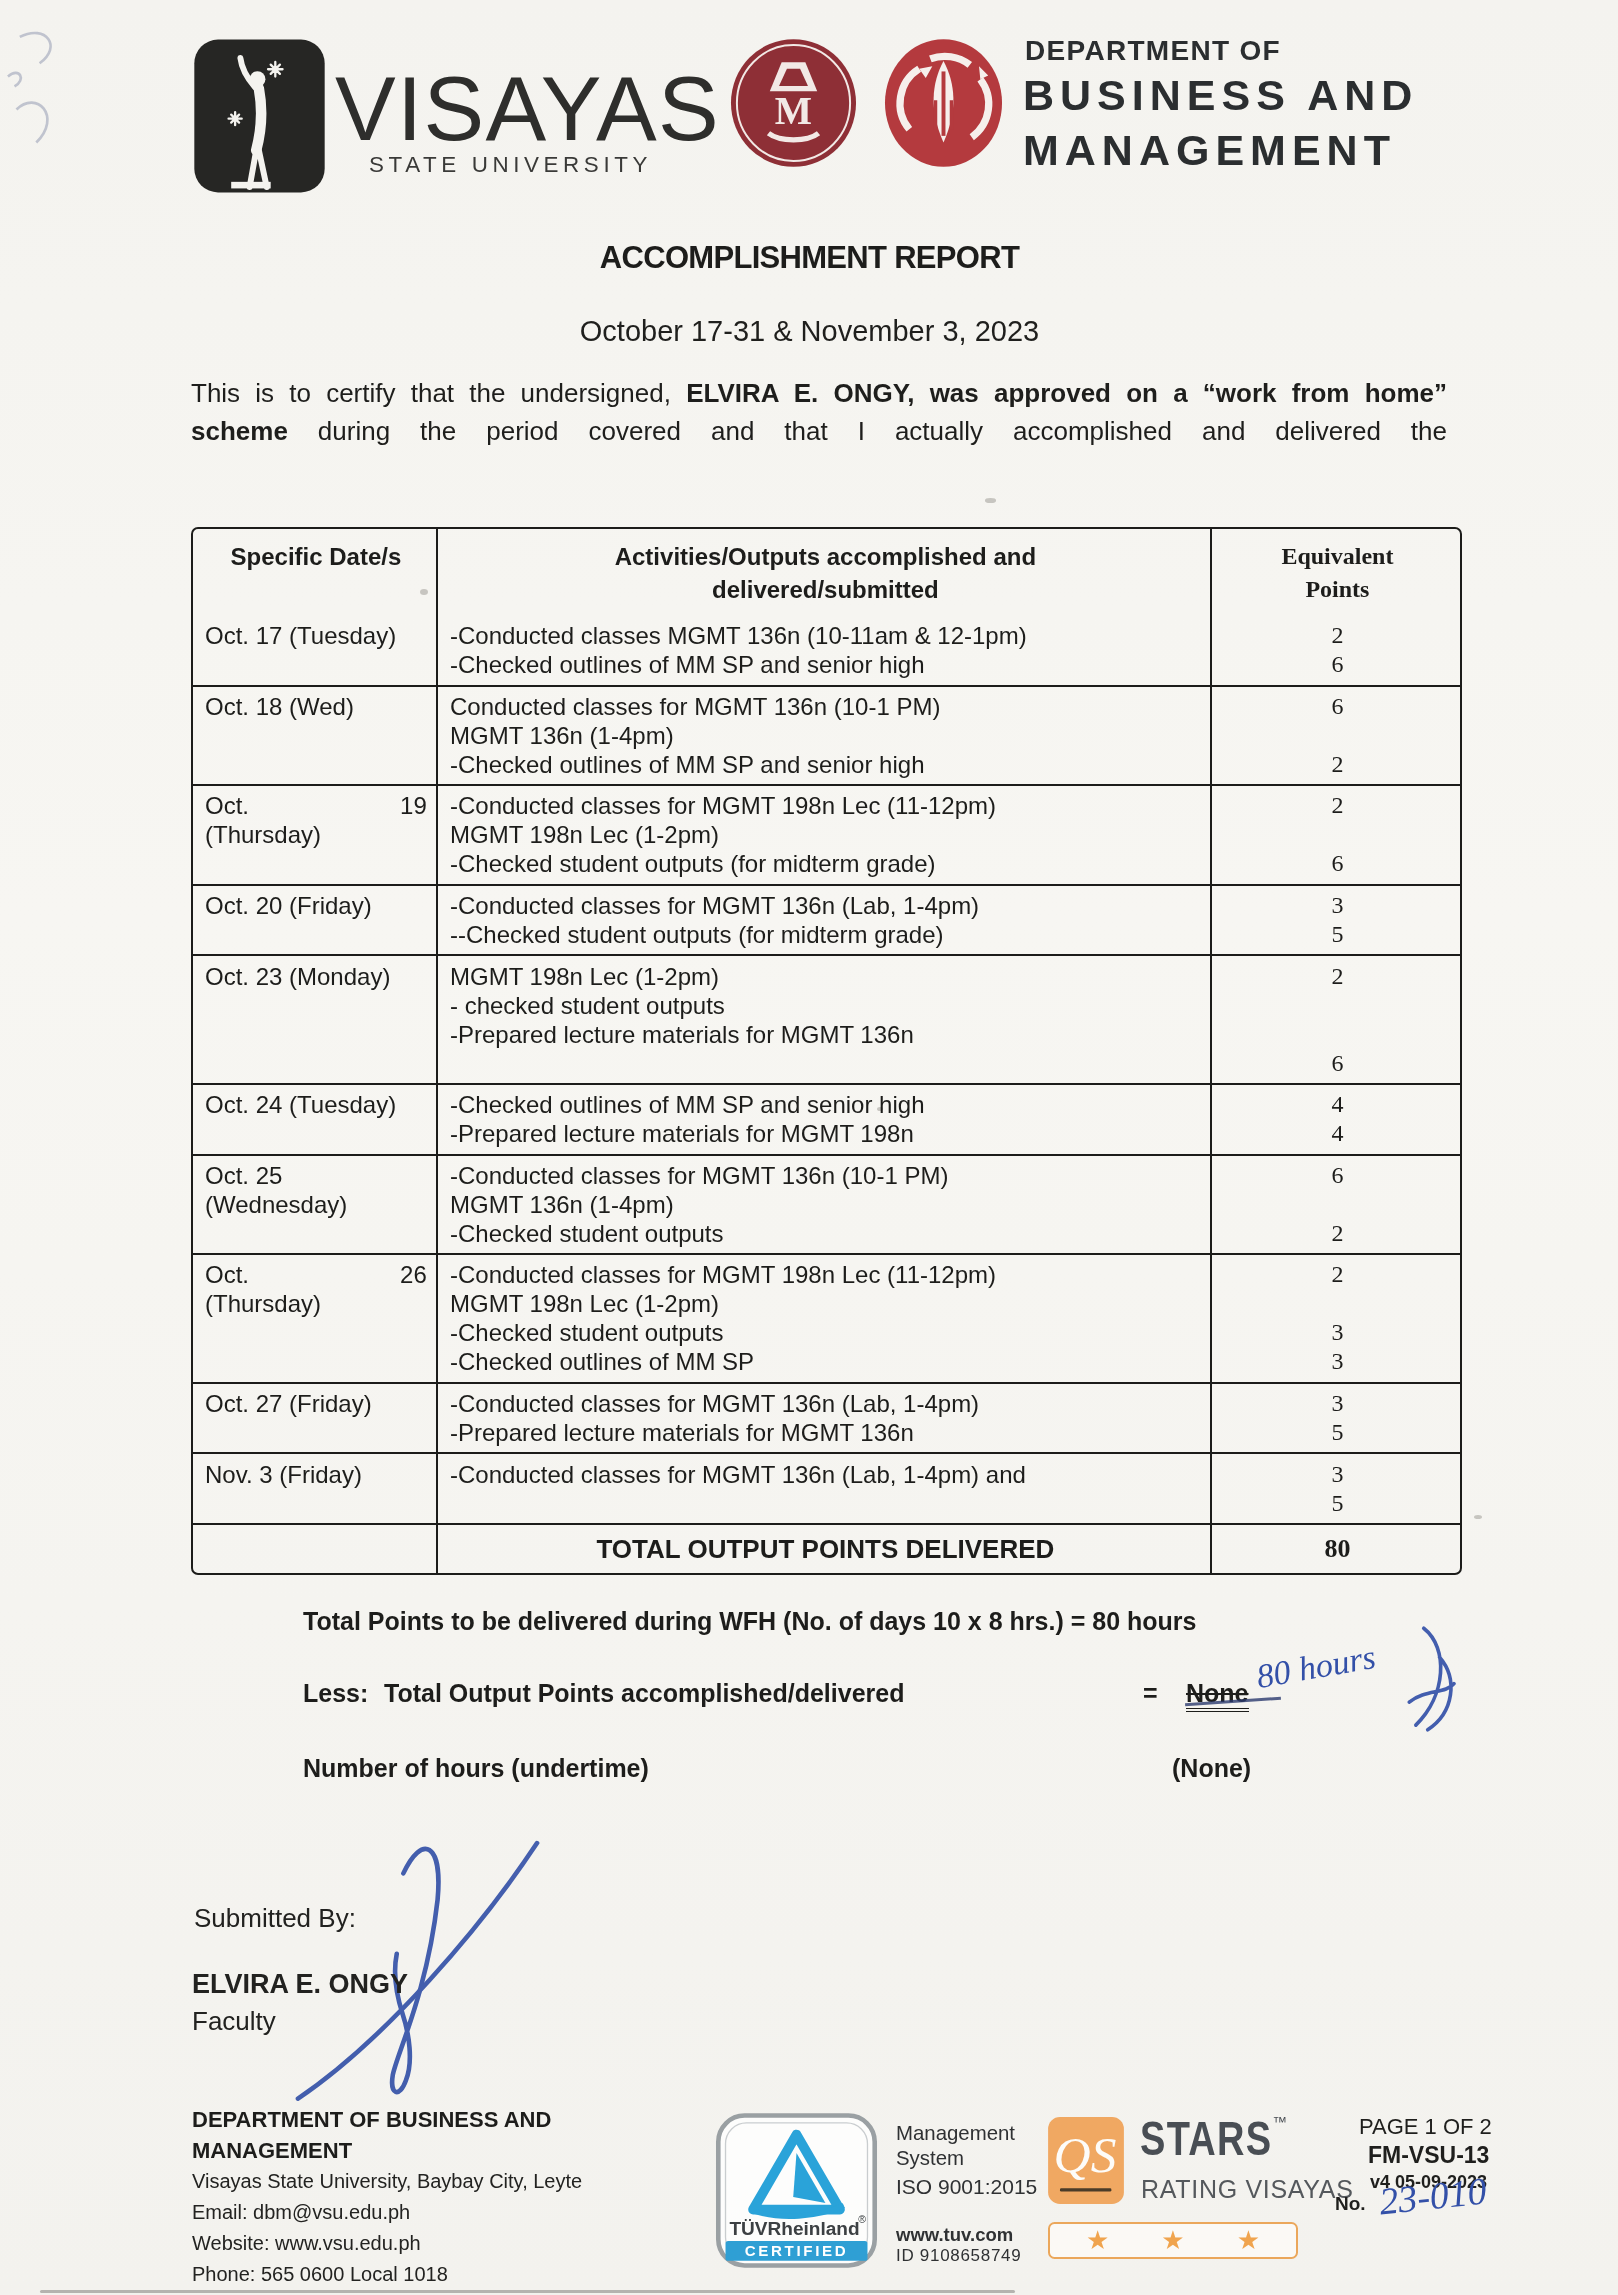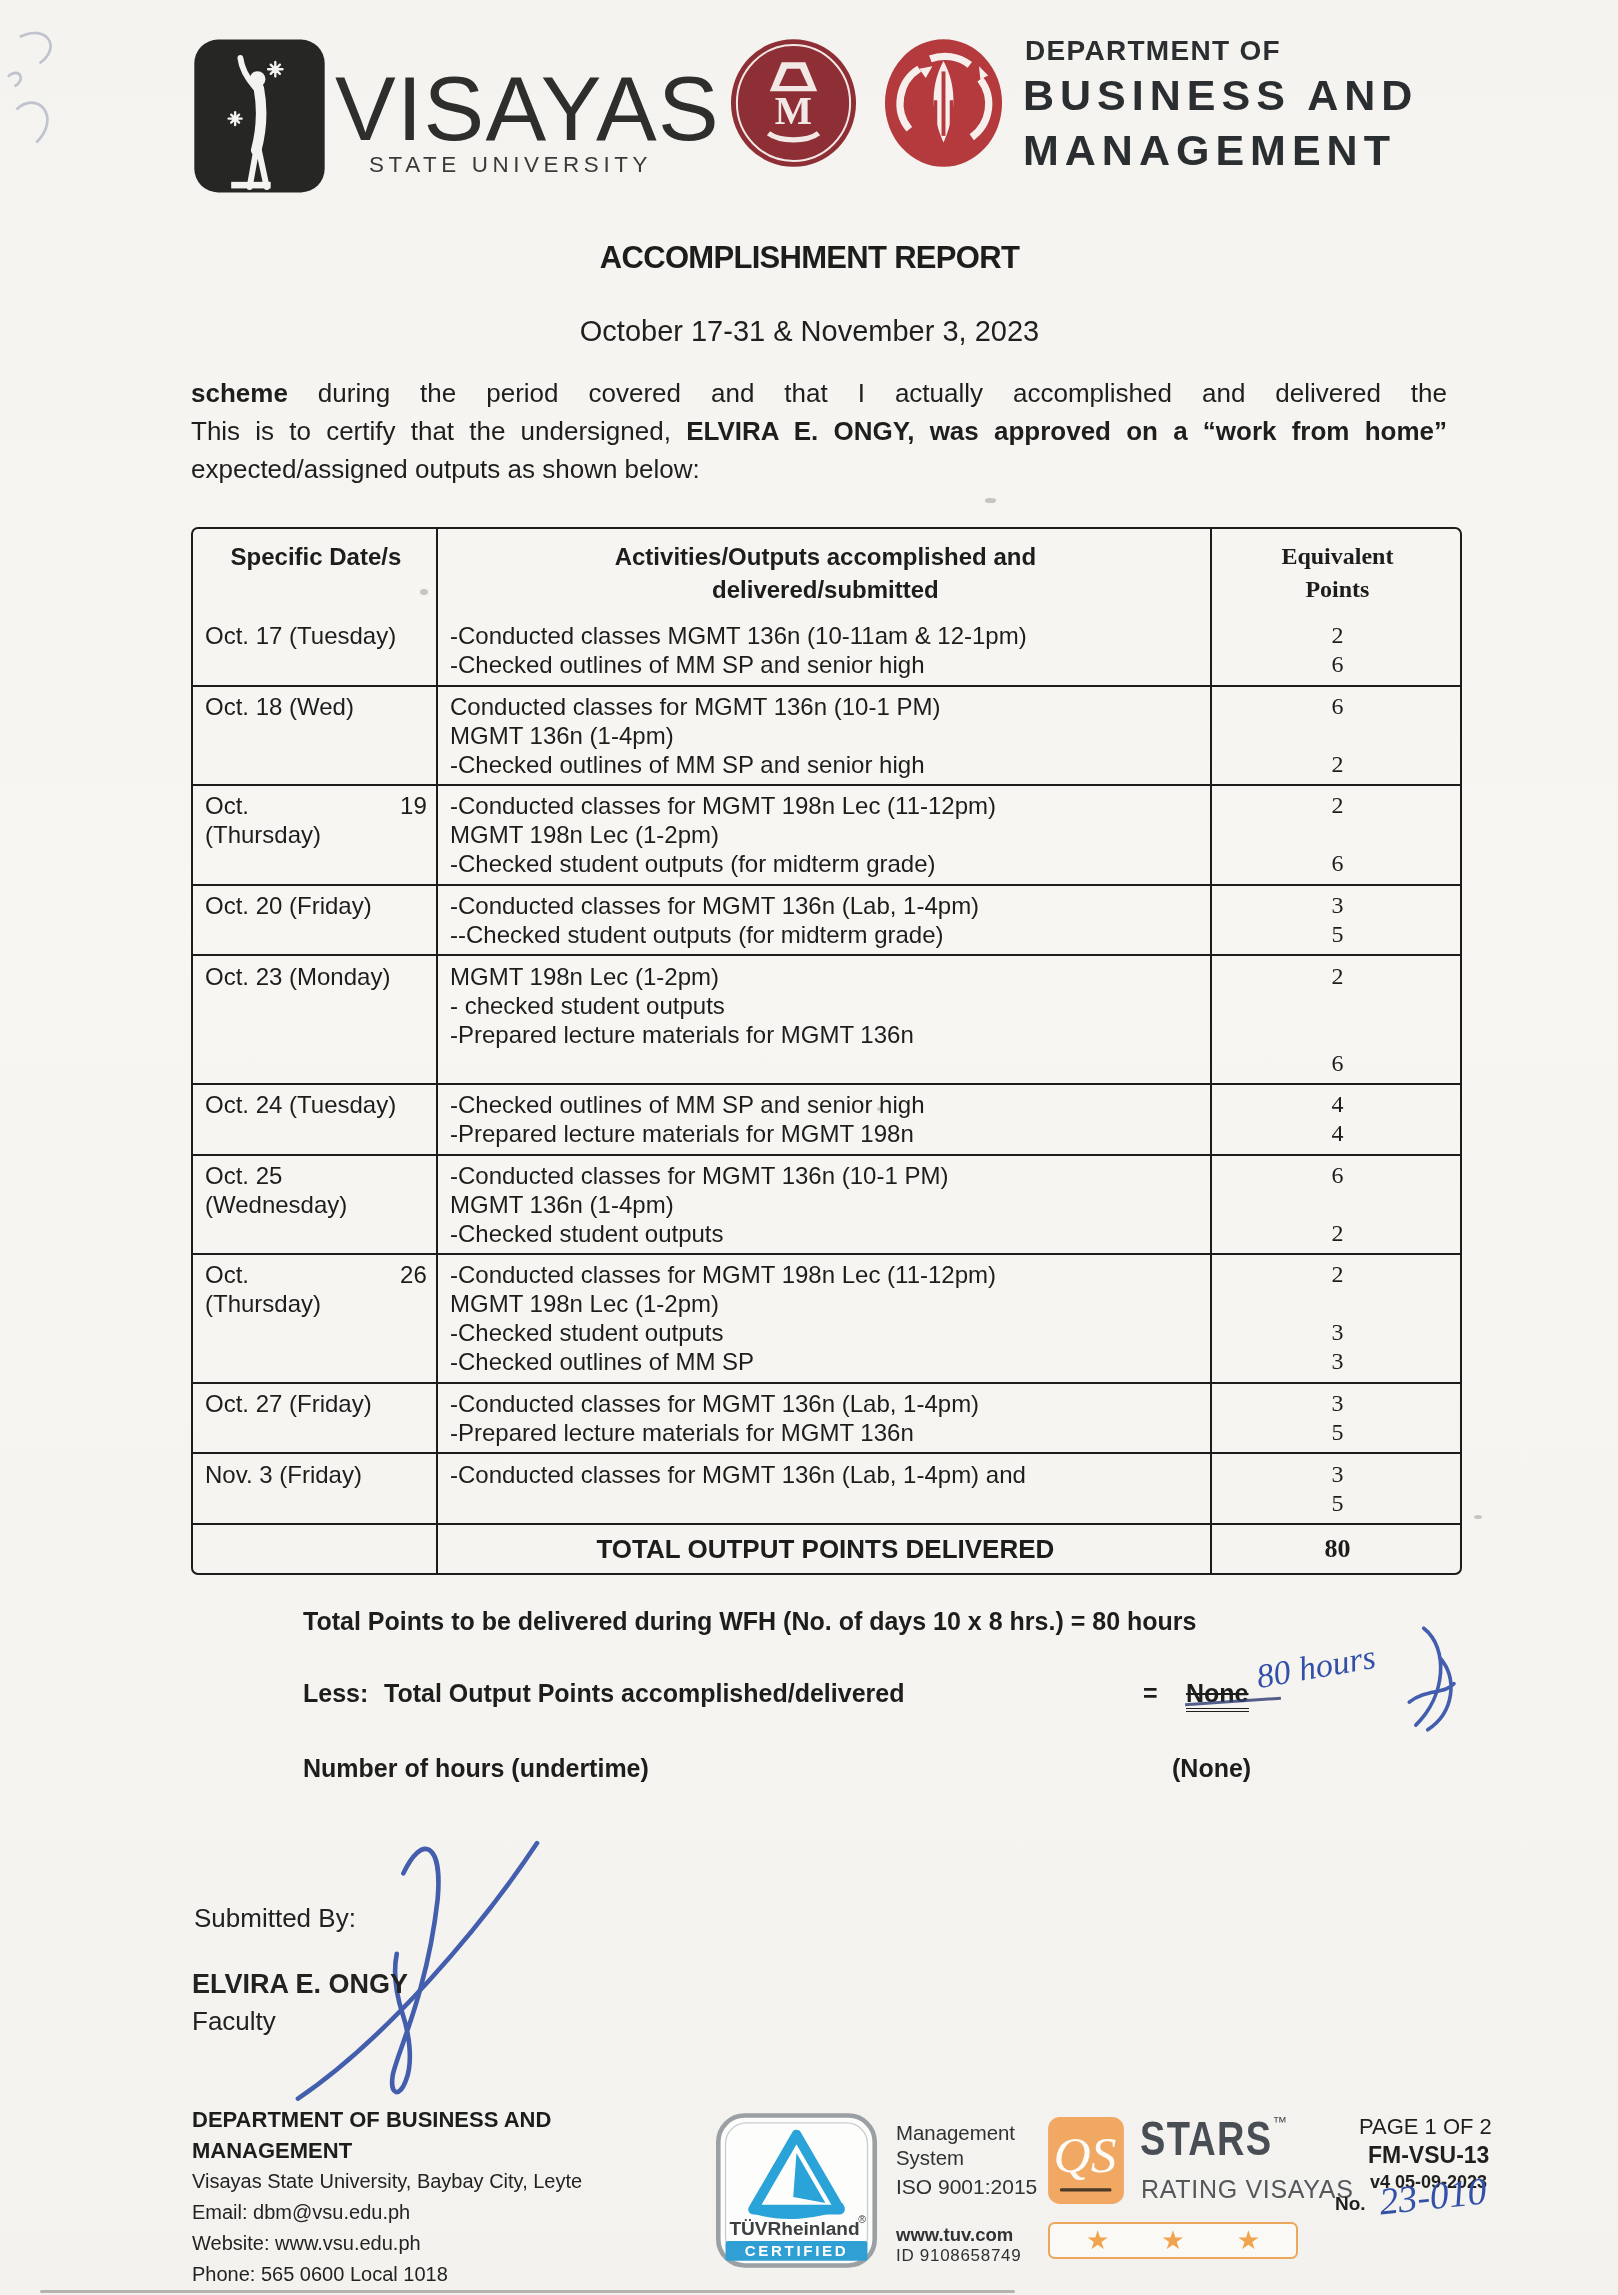--- a/index.html
+++ b/index.html
@@ -117,23 +117,22 @@
   </svg>
 
   <div class="abs dept-small" style="left:1025px;top:37px;">DEPARTMENT OF</div>
   <div class="abs dept-big" style="left:1023px;top:74px;">BUSINESS AND</div>
   <div class="abs dept-big" style="left:1023px;top:129px;">MANAGEMENT</div>
 
   <div class="abs doc-title" style="left:0;top:240px;">ACCOMPLISHMENT REPORT</div>
   <div class="abs doc-date" style="left:0;top:315px;">October 17-31 &amp; November 3, 2023</div>
 
   <div class="abs intro" style="left:191px;top:374px;">
+    <div class="jl"><span>This is to certify that the undersigned, </span><b>ELVIRA E. ONGY, was approved on a “work from home”</b></div>
     <div class="jl"><b>scheme</b><span> during the period covered and that I actually accomplished and delivered the</span></div>
-    <div class="jl"><span>This is to certify that the undersigned, </span><b>ELVIRA E. ONGY, was approved on a “work from home”</b></div>
-    <div>expected/assigned outputs as shown below:</div>
   </div>
 
   <div class="abs rtable" style="left:191px;top:527px;border-radius:7px;">
     <div class="trow thead first">
       <div class="cell c-date">
           <div class="ln">Specific Date/s</div>
         </div>
       <div class="cell c-act">
         <div class="ln">Activities/Outputs accomplished and</div>
         <div class="ln">delivered/submitted</div>

